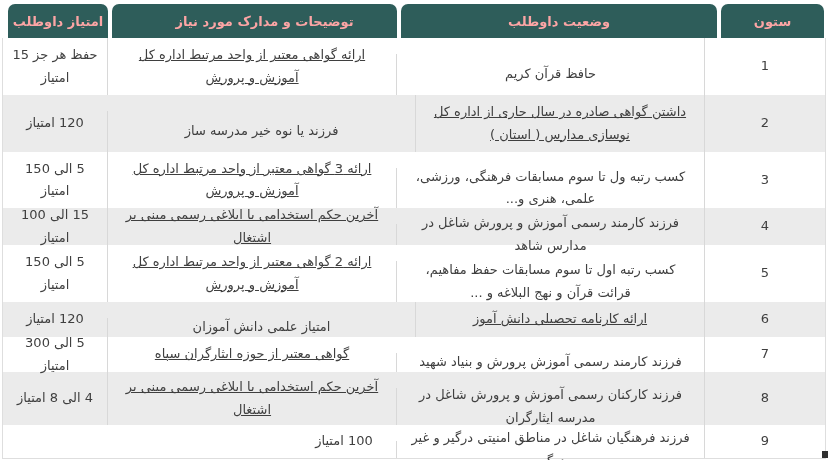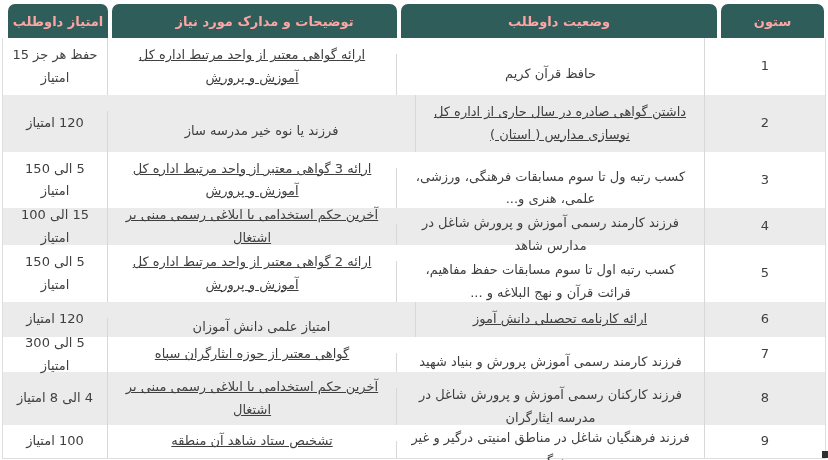--- a/index.html
+++ b/index.html
@@ -150,21 +150,20 @@
       <div class="row">
         <div class="cell c-col">8</div>
         <div class="cell c-status">فرزند کارکنان رسمی آموزش و پرورش شاغل در مدرسه ایثارگران</div>
         <div class="cell c-docs">آخرین حکم استخدامی یا ابلاغی رسمی مبنی بر اشتغال</div>
         <div class="cell c-score">4 الی 8 امتیاز</div>
       </div>
 
       <div class="row">
         <div class="cell c-col">9</div>
         <div class="cell c-status">فرزند فرهنگیان شاغل در مناطق امنیتی درگیر و غیر درگیر</div>
-        <div class="cell c-docs">تشخیص ستاد شاهد آن منطقه</div>
         <div class="cell c-score">100 امتیاز</div>
       </div>
 
     </div>
   </div>
 
   <div class="corner-artifact"></div>
 </div>
 
 </body></html>

